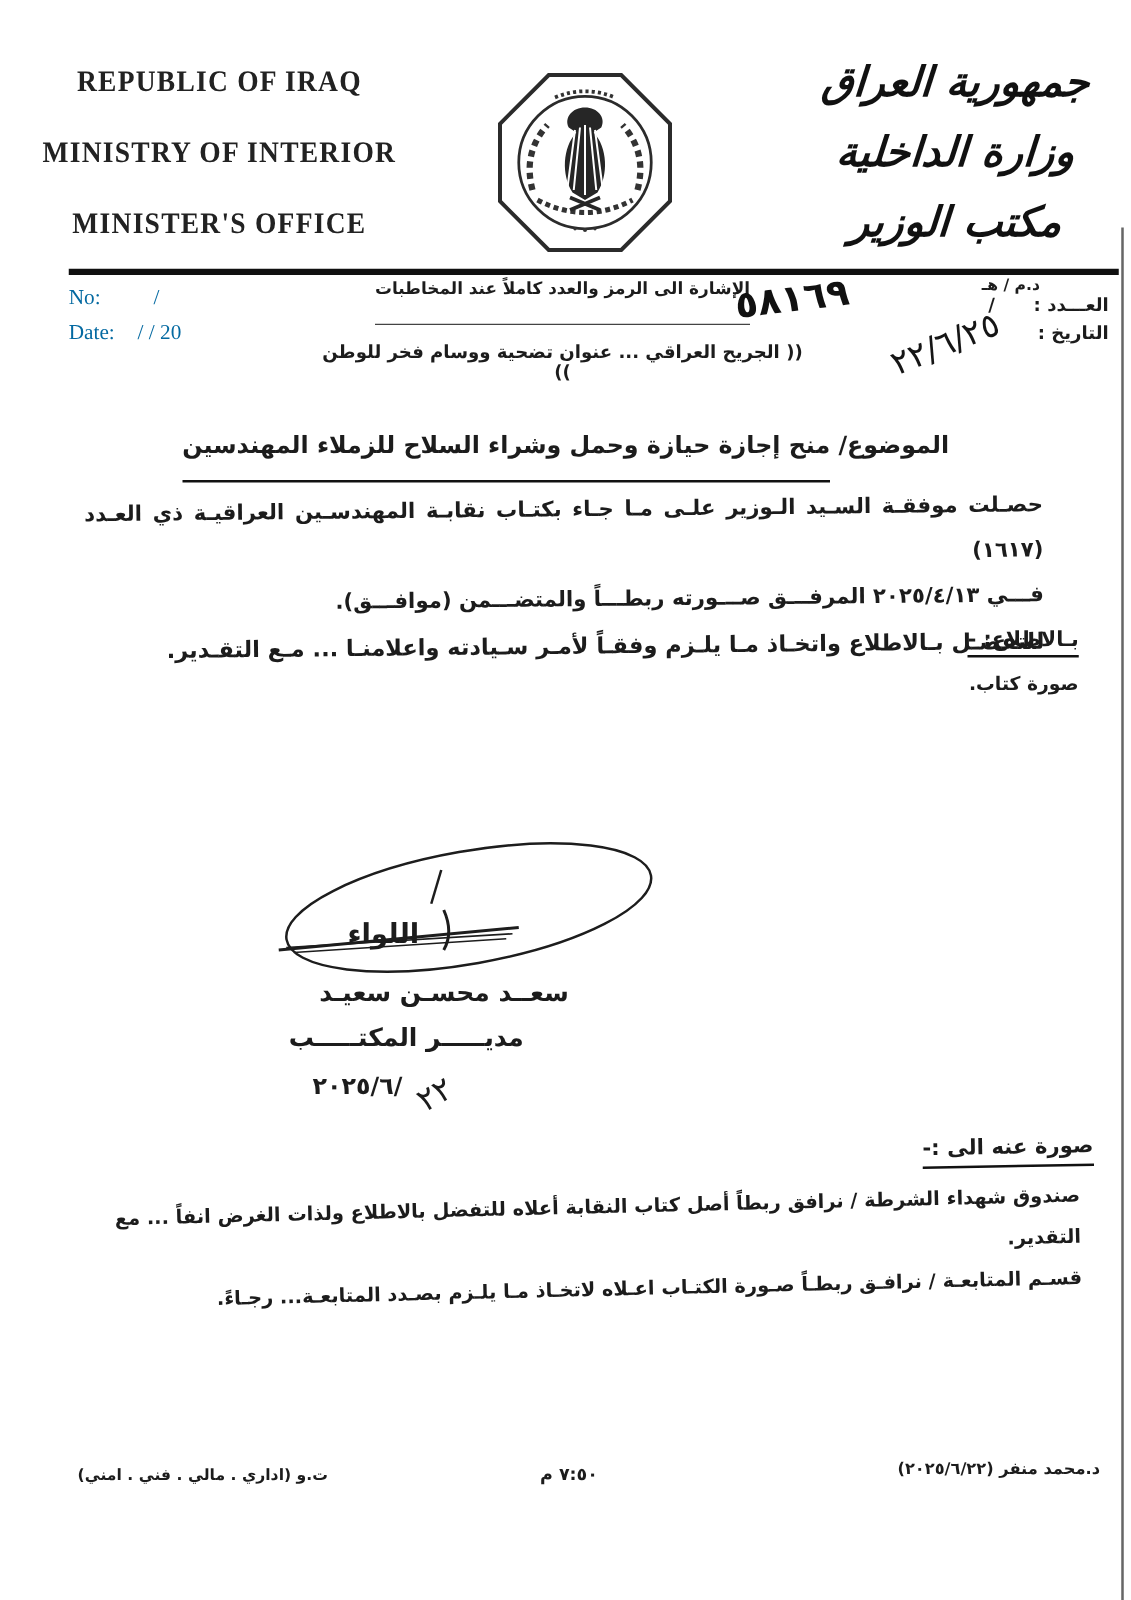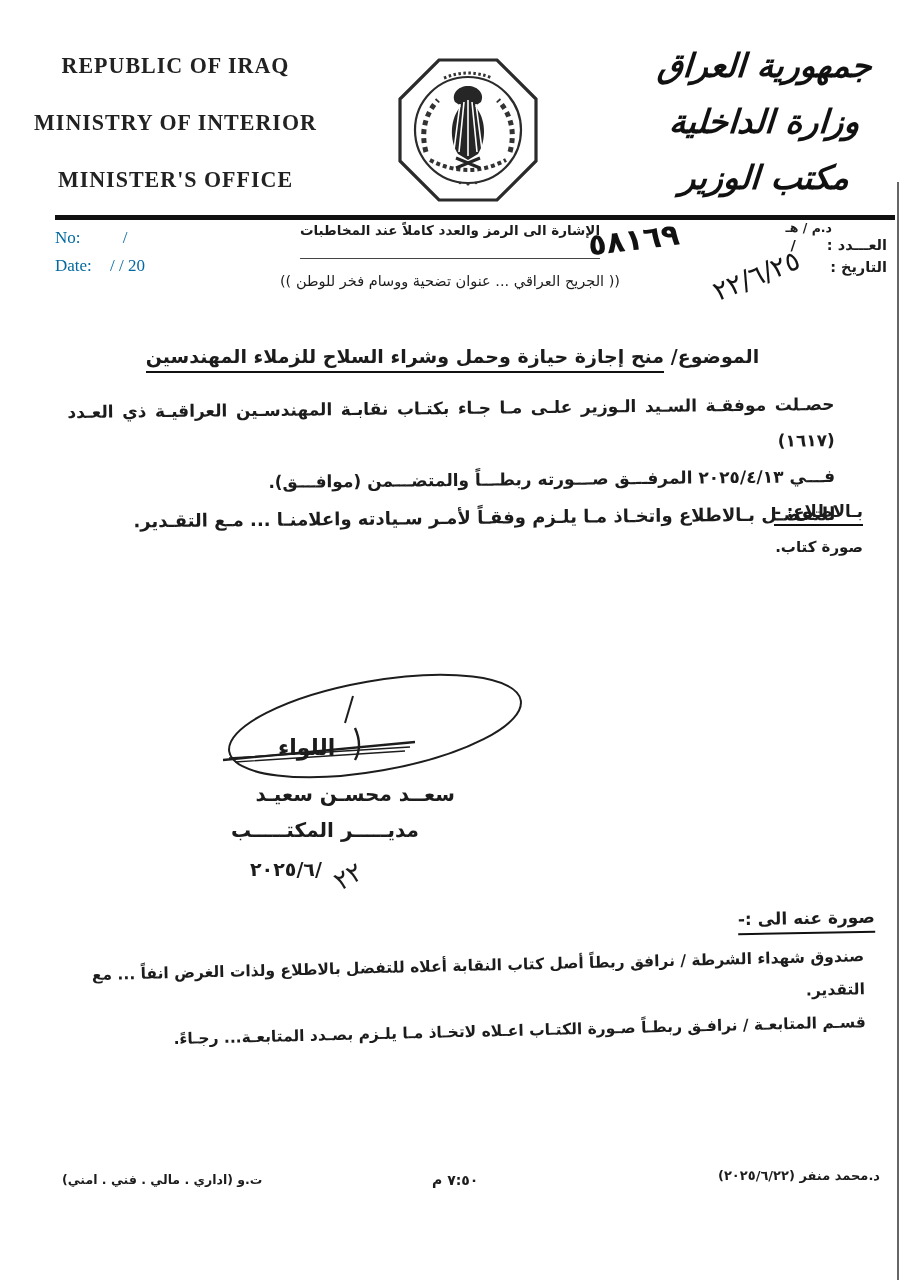--- a/index.html
+++ b/index.html
@@ -29,21 +29,21 @@
   .emblem{position:absolute;left:396px;top:56px;width:144px;height:148px;}
   
   .rule{position:absolute;left:55px;right:10px;top:215px;height:5px;background:#101010;}
   .edge-line{position:absolute;right:6px;top:182px;bottom:0;width:2px;background:rgba(20,20,20,.65);}
   
   .ref-left{position:absolute;left:55px;top:228px;font-family:"Liberation Serif", serif;font-size:17px;color:#0369a1;}
   .ref-left .row{margin-bottom:8px;}
   .ref-left .slash{display:inline-block;margin-left:38px;}
   .ref-center{position:absolute;left:255px;top:220px;width:390px;text-align:center;direction:rtl;}
   .ref-note{font-size:13.5px;font-weight:700;border-bottom:1px solid #444;display:inline-block;padding-bottom:20px;}
-  .ref-slogan{font-size:14.5px;font-weight:400;margin-top:14px;}
+  .ref-slogan{font-size:14.5px;font-weight:700;margin-top:14px;}
   .serial{
     position:absolute;left:588px;top:222px;
     font-size:30px;font-weight:700;letter-spacing:6px;
     transform:rotate(-7deg);direction:ltr;color:#111;
   }
   .ref-right{position:absolute;right:18px;top:220px;width:200px;direction:rtl;text-align:right;}
   .dmha{font-size:12.5px;font-weight:700;margin-right:55px;margin-bottom:2px;}
   .adad-row{font-size:14.5px;font-weight:700;}
   .adad-row .v{display:inline-block;margin-right:26px;}
   .tarikh-row{font-size:14.5px;font-weight:700;margin-top:6px;}
@@ -56,21 +56,21 @@
   .addressee{
     position:absolute;left:90px;right:90px;top:305px;
     text-align:center;direction:rtl;
     font-size:21px;font-weight:900;
   }
   .subject{
     position:absolute;left:60px;right:60px;top:345px;
     text-align:center;direction:rtl;
     font-size:19px;font-weight:900;
   }
-  .subject .u{border-bottom:2px solid #111;padding-bottom:4px;}
+  .subject .u{border-bottom:2px solid #111;padding-bottom:17px;}
   
   .body-par{
     position:absolute;right:70px;left:68px;top:390px;
     direction:rtl;text-align:justify;
     transform:rotate(-0.6deg);
   }
   .body-par .l1,.body-par .l2{font-size:17px;font-weight:700;line-height:36px;}
   .body-par .l3{font-size:18px;font-weight:900;line-height:40px;}
   
   .attach{position:absolute;right:42px;top:502px;direction:rtl;text-align:right;}

